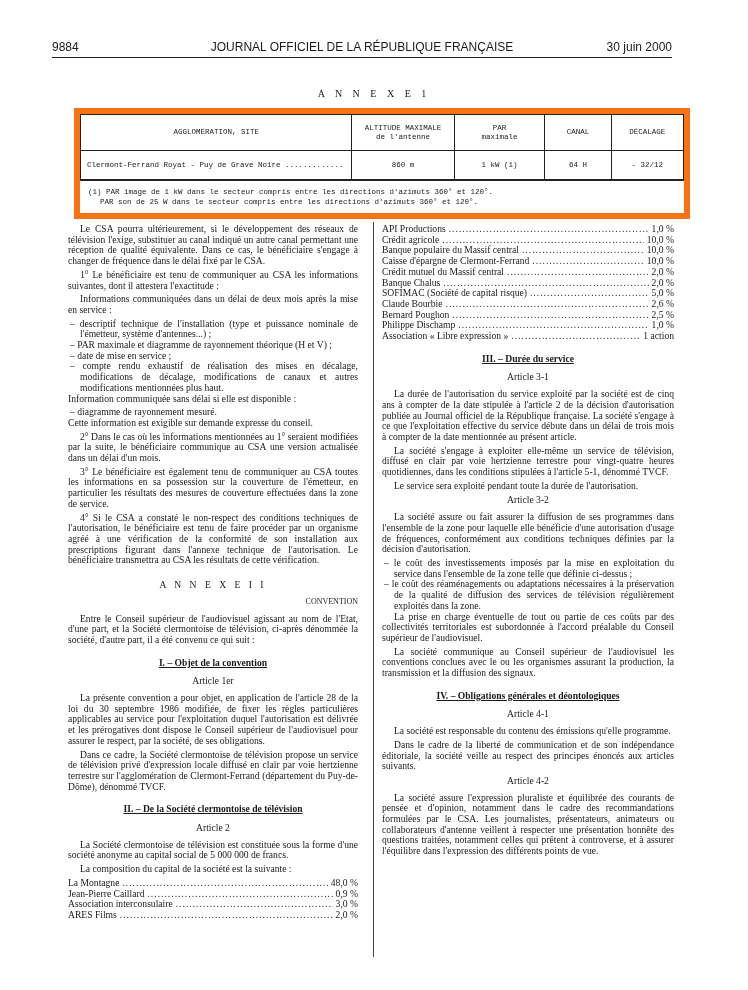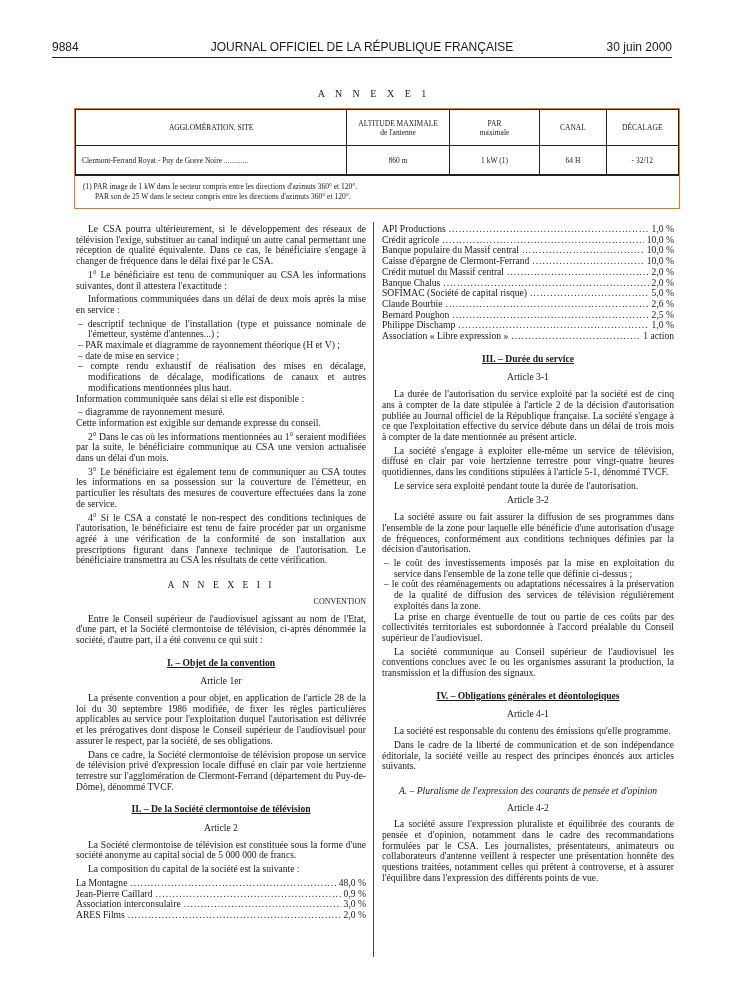--- a/index.html
+++ b/index.html
@@ -7,32 +7,32 @@
          font-family:"Liberation Serif", serif; }
   .hdr { position:absolute; top:40px; left:52px; width:620px; height:18px;
          font-family:"Liberation Sans", sans-serif; font-size:12px; }
   .hdr .pg { position:absolute; left:0; top:0; }
   .hdr .ttl { position:absolute; left:0; right:0; text-align:center; top:0; }
   .hdr .dt { position:absolute; right:0; top:0; }
   .hdr-rule { position:absolute; top:57px; left:52px; width:620px; height:1px; background:#222; }
 
   .annex1 { position:absolute; top:88px; left:0; width:748px; text-align:center;
             font-size:10px; letter-spacing:4px; }
-  .tbl { position:absolute; top:108px; left:74px; width:604px; border:1px solid #f97316;
-         font-family:Liberation Serif, serif; font-size:7.5px; }
+  .tbl { position:absolute; top:108px; left:74px; width:604px; border:6px solid #f97316;
+         font-family:Liberation Mono, monospace; font-size:7.5px; }
   .tbl table { width:100%; border-collapse:collapse; }
   .tbl td, .tbl th { border:1px solid #222; text-align:center; font-weight:normal; padding:0; }
   .tbl th { height:35px; line-height:9px; }
   .tbl td { height:28px; }
   .tbl td.site { text-align:left; padding-left:6px;margin-left:8px; }
   .tbl .note { padding:6px 6px 6px 8px; line-height:10px; border-top:1px solid #222; }
   .tbl .note div:nth-child(2) { padding-left:12px; }
 
   .col { position:absolute; font-size:9.6px; line-height:10.7px; text-align:justify; }
-  .colL { left:76px; top:224px; width:290px; }
+  .colL { left:68px; top:224px; width:290px; }
   .colR { left:382px; top:224px; width:292px; }
   .vrule { position:absolute; left:373px; top:222px; width:1px; height:735px; background:#444; }
   p { margin:0 0 3px 0; text-indent:12px; }
   p.ni { text-indent:0; }
   .dash { margin:0; padding-left:12px; text-indent:-10px; }
   .sec { text-align:center; font-weight:bold; margin:12px 0 8px 0; text-indent:0;text-decoration:underline; }
   .art { text-align:center; margin:4px 0 6px 0; text-indent:0; }
   .annex2 { text-align:center; letter-spacing:3px; margin:14px 0 6px 0; text-indent:0; }
   .conv { text-align:right; font-size:8px; margin:0 0 6px 0; text-indent:0; }
   .italsec { text-align:center; font-style:italic; margin:14px 0 6px 0; text-indent:0; }
@@ -202,16 +202,15 @@
   <div class="art">Article 3-2</div>
   <p>La société assure ou fait assurer la diffusion de ses programmes dans l'ensemble de la zone pour laquelle elle bénéficie d'une autorisation d'usage de fréquences, conformément aux conditions techniques définies par la décision d'autorisation.</p>
   <div class="dash">– le coût des investissements imposés par la mise en exploitation du service dans l'ensemble de la zone telle que définie ci-dessus ;</div>
   <div class="dash">– le coût des réaménagements ou adaptations nécessaires à la préservation de la qualité de diffusion des services de télévision régulièrement exploités dans la zone.</div>
   <p>La prise en charge éventuelle de tout ou partie de ces coûts par des collectivités territoriales est subordonnée à l'accord préalable du Conseil supérieur de l'audiovisuel.</p>
   <p>La société communique au Conseil supérieur de l'audiovisuel les conventions conclues avec le ou les organismes assurant la production, la transmission et la diffusion des signaux.</p>
   <div class="sec">IV. – Obligations générales et déontologiques</div>
   <div class="art">Article 4-1</div>
   <p>La société est responsable du contenu des émissions qu'elle programme.</p>
   <p>Dans le cadre de la liberté de communication et de son indépendance éditoriale, la société veille au respect des principes énoncés aux articles suivants.</p>
-  <div class="italsec">A. – Pluralisme de l'expression des courants de pensée et d'opinion</div>
   <div class="art">Article 4-2</div>
   <p>La société assure l'expression pluraliste et équilibrée des courants de pensée et d'opinion, notamment dans le cadre des recommandations formulées par le CSA. Les journalistes, présentateurs, animateurs ou collaborateurs d'antenne veillent à respecter une présentation honnête des questions traitées, notamment celles qui prêtent à controverse, et à assurer l'équilibre dans l'expression des différents points de vue.</p>
 </div>
 
 </body></html>

